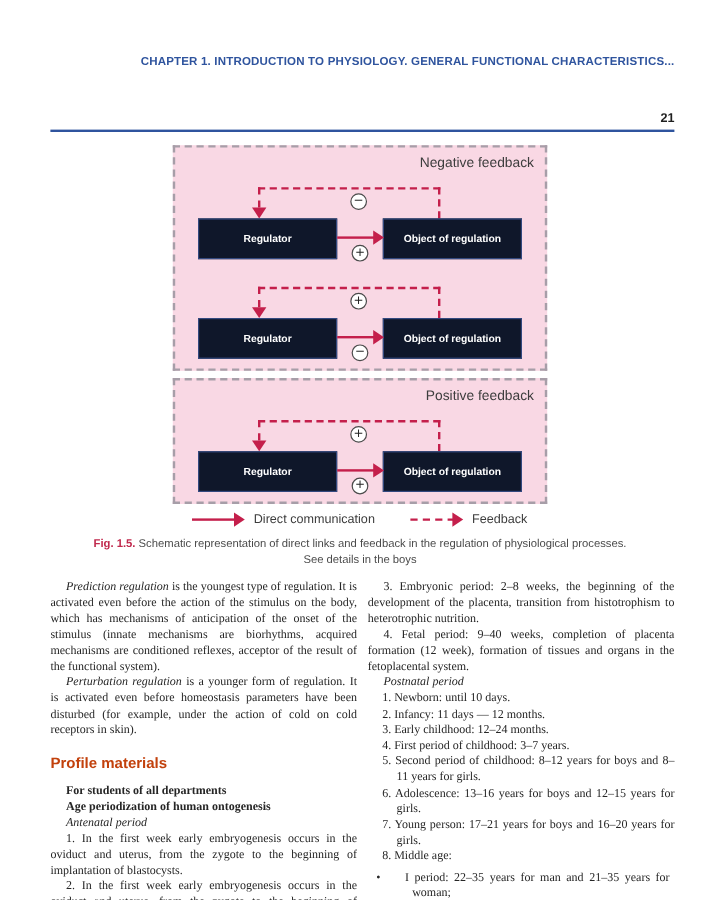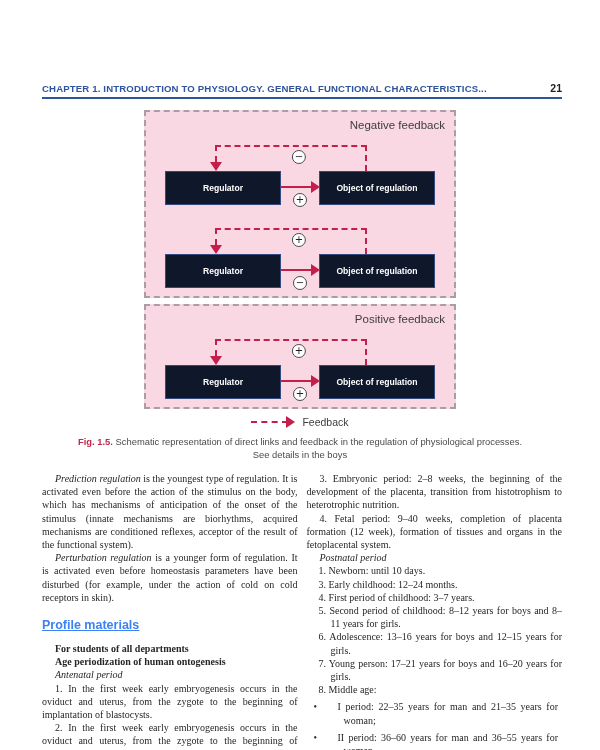--- a/index.html
+++ b/index.html
@@ -1,21 +1,21 @@
 <!DOCTYPE html>
 <html><head>
 <meta charset="utf-8">
 <style>
   html,body { margin:0; padding:0; background:#ffffff; }
   .page { position:relative; width:600px; height:750px; background:#ffffff; overflow:hidden;
           font-family:"Liberation Serif", serif; }
 
   
   .hdr { display:flex; justify-content:space-between; align-items:flex-end;
-         margin:46px 38px 0 42px; border-bottom:2px solid #2f549e; padding-bottom:3px; }
+         margin:46px 38px 0 42px; border-bottom:2px solid #2f549e; padding-bottom:3px;flex-direction:column; }
   .hdr-title { font:700 9.6px "Liberation Sans", sans-serif; color:#2f549e; letter-spacing:.15px; }
   .hdr-page  { font:700 10.5px "Liberation Sans", sans-serif; color:#1f1f1f;margin-top:36px; }
 
   
   .fig { margin:11px auto 0; width:312px; }
   .panel { background:#f9d8e4; border:2px dashed #a79ea8; padding:6px 9px 2px; margin-bottom:6px; box-sizing:border-box; }
   .panel-title { text-align:right; font:400 11.5px "Liberation Sans", sans-serif; color:#3d3d3d; margin:1px 0 6px; }
 
   .diagram { position:relative; height:70px; margin-bottom:13px; }
   .diagram.last { margin-bottom:4px; }
@@ -53,21 +53,21 @@
 
   
   .caption { width:520px; margin:8px 0 0 -104px; text-align:center;
              font:400 9.4px/12.5px "Liberation Sans", sans-serif; color:#4a4a4a; }
   .figlabel { color:#c0294d; font-weight:700; }
 
   
   .cols { display:flex; gap:9px; margin:11px 38px 0 42px; }
   .col { flex:1; font:400 10px/13.2px "Liberation Serif", serif; color:#262626; text-align:justify; }
   .para { margin:0; text-indent:13px; }
-  .blue-heading { font:700 12.5px "Liberation Sans", sans-serif; color:#3b82f6; margin:14px 0 10px;text-decoration:underline; }
+  .blue-heading { font:700 12.5px "Liberation Sans", sans-serif; color:#c2410c; margin:14px 0 10px; }
   .bold { font-weight:700; }
   .boldital { font-weight:700; }
   .ital { font-style:italic; }
   .lead { font-style:italic; }
   .hang { margin:0; padding-left:24px; text-indent:-12px; }
   .bullet { margin:4px; padding-left:33px; text-indent:-15px; }
   .bmark { display:inline-block; width:9px; }
 </style>
 </head>
 <body>
@@ -136,20 +136,27 @@
             <span class="sign sign-direct">+</span>
           </div>
           <div class="box">Object of regulation</div>
         </div>
       </div>
     </div>
 
     <div class="legend">
       <span class="leg-item">
         <span class="leg-arrow">
+          <span class="leg-line"></span>
+            <span class="leg-head"></span>
+        </span>
+        <span>Direct communication</span>
+      </span>
+      <span class="leg-item">
+        <span class="leg-arrow">
           <span class="leg-line dash"></span>
             <span class="leg-head"></span>
         </span>
         <span>Feedback</span>
       </span>
     </div>
 
     <div class="caption">
       <div><span class="figlabel">Fig. 1.5.</span> <span>Schematic representation of direct links and feedback in the regulation of physiological processes.</span></div>
       <div>See details in the boys</div>
@@ -166,20 +173,21 @@
       <p class="para ital">Antenatal period</p>
       <p class="para">1. In the first week early embryogenesis occurs in the oviduct and uterus, from the zygote to the beginning of implantation of blastocysts.</p>
       <p class="para">2. In the first week early embryogenesis occurs in the oviduct and uterus, from the zygote to the beginning of implantation in blastocysts.</p>
     </div>
 
     <div class="col">
       <p class="para">3. Embryonic period: 2–8 weeks, the beginning of the development of the placenta, transition from histotrophism to heterotrophic nutrition.</p>
       <p class="para">4. Fetal period: 9–40 weeks, completion of placenta formation (12 week), formation of tissues and organs in the fetoplacental system.</p>
       <p class="para ital">Postnatal period</p>
       <p class="hang">1. Newborn: until 10 days.</p>
+      <p class="hang">2. Infancy: 11 days — 12 months.</p>
       <p class="hang">3. Early childhood: 12–24 months.</p>
       <p class="hang">4. First period of childhood: 3–7 years.</p>
       <p class="hang">5. Second period of childhood: 8–12 years for boys and 8–11 years for girls.</p>
       <p class="hang">6. Adolescence: 13–16 years for boys and 12–15 years for girls.</p>
       <p class="hang">7. Young person: 17–21 years for boys and 16–20 years for girls.</p>
       <p class="hang">8. Middle age:</p>
       <p class="bullet"><span class="bmark">•</span><span>I  period: 22–35 years for man and 21–35 years for woman;</span></p>
       <p class="bullet"><span class="bmark">•</span><span>II period: 36–60 years for man and 36–55 years for woman.</span></p>
     </div>
   </div>

